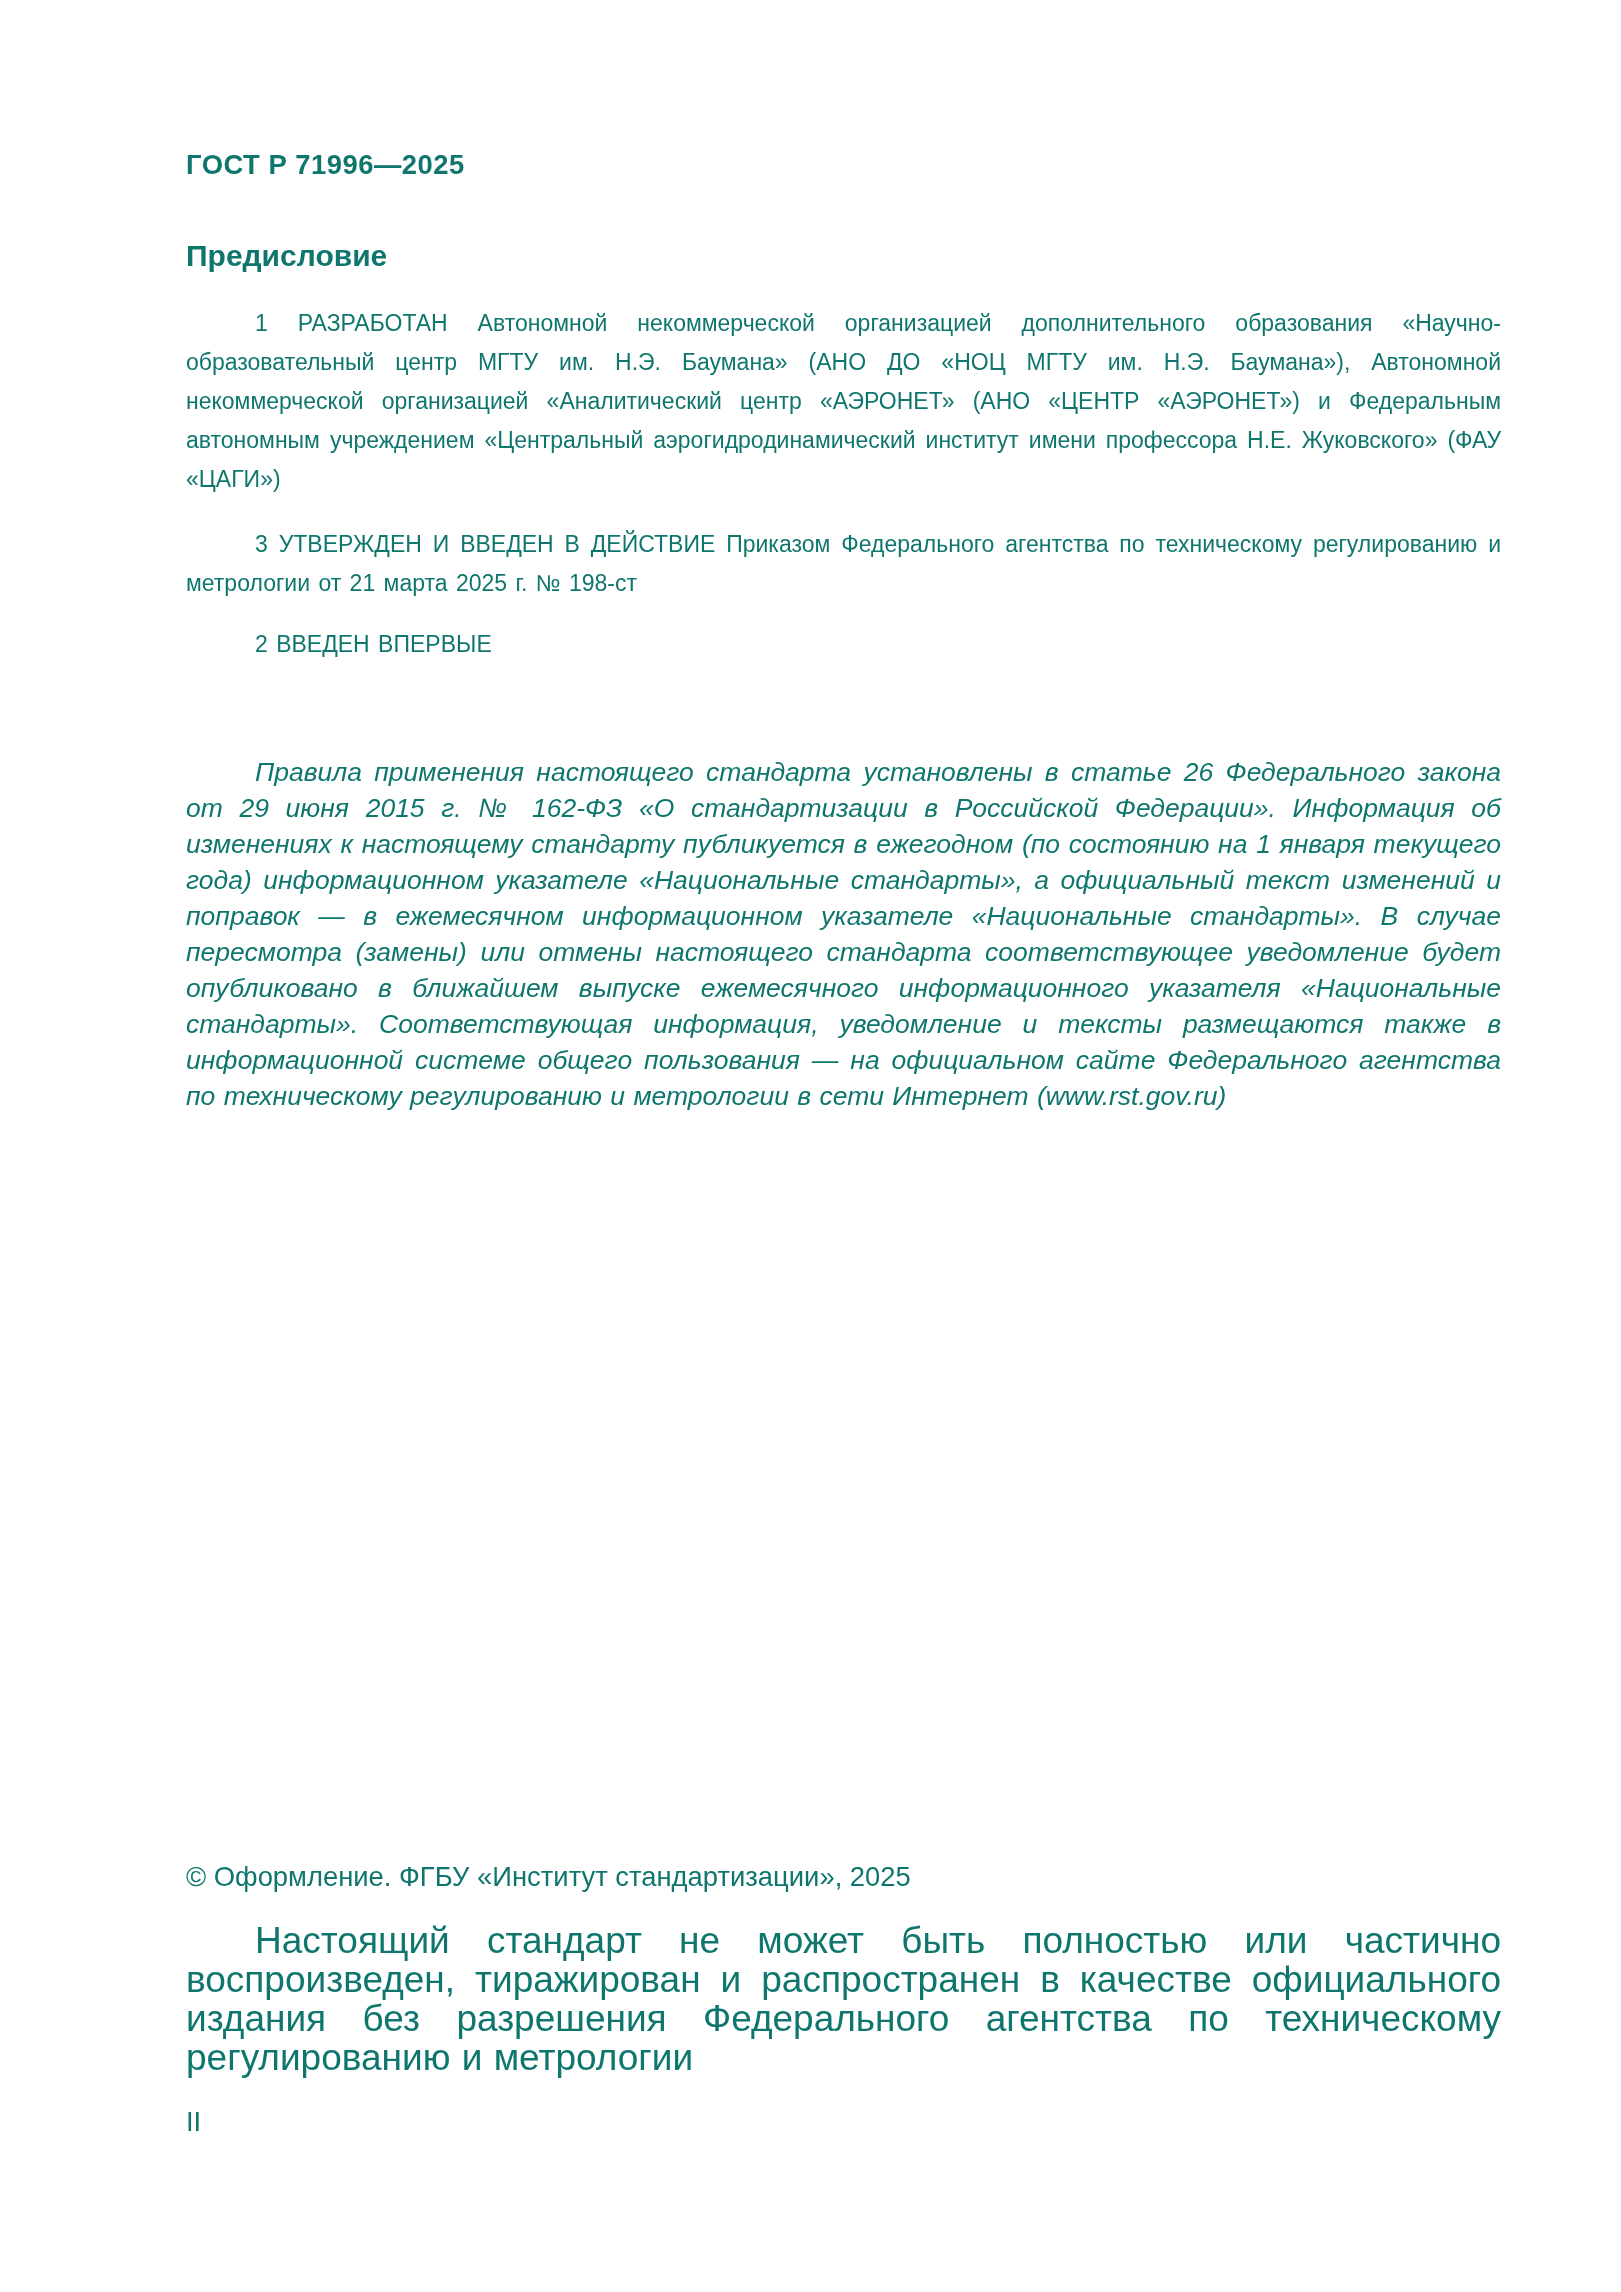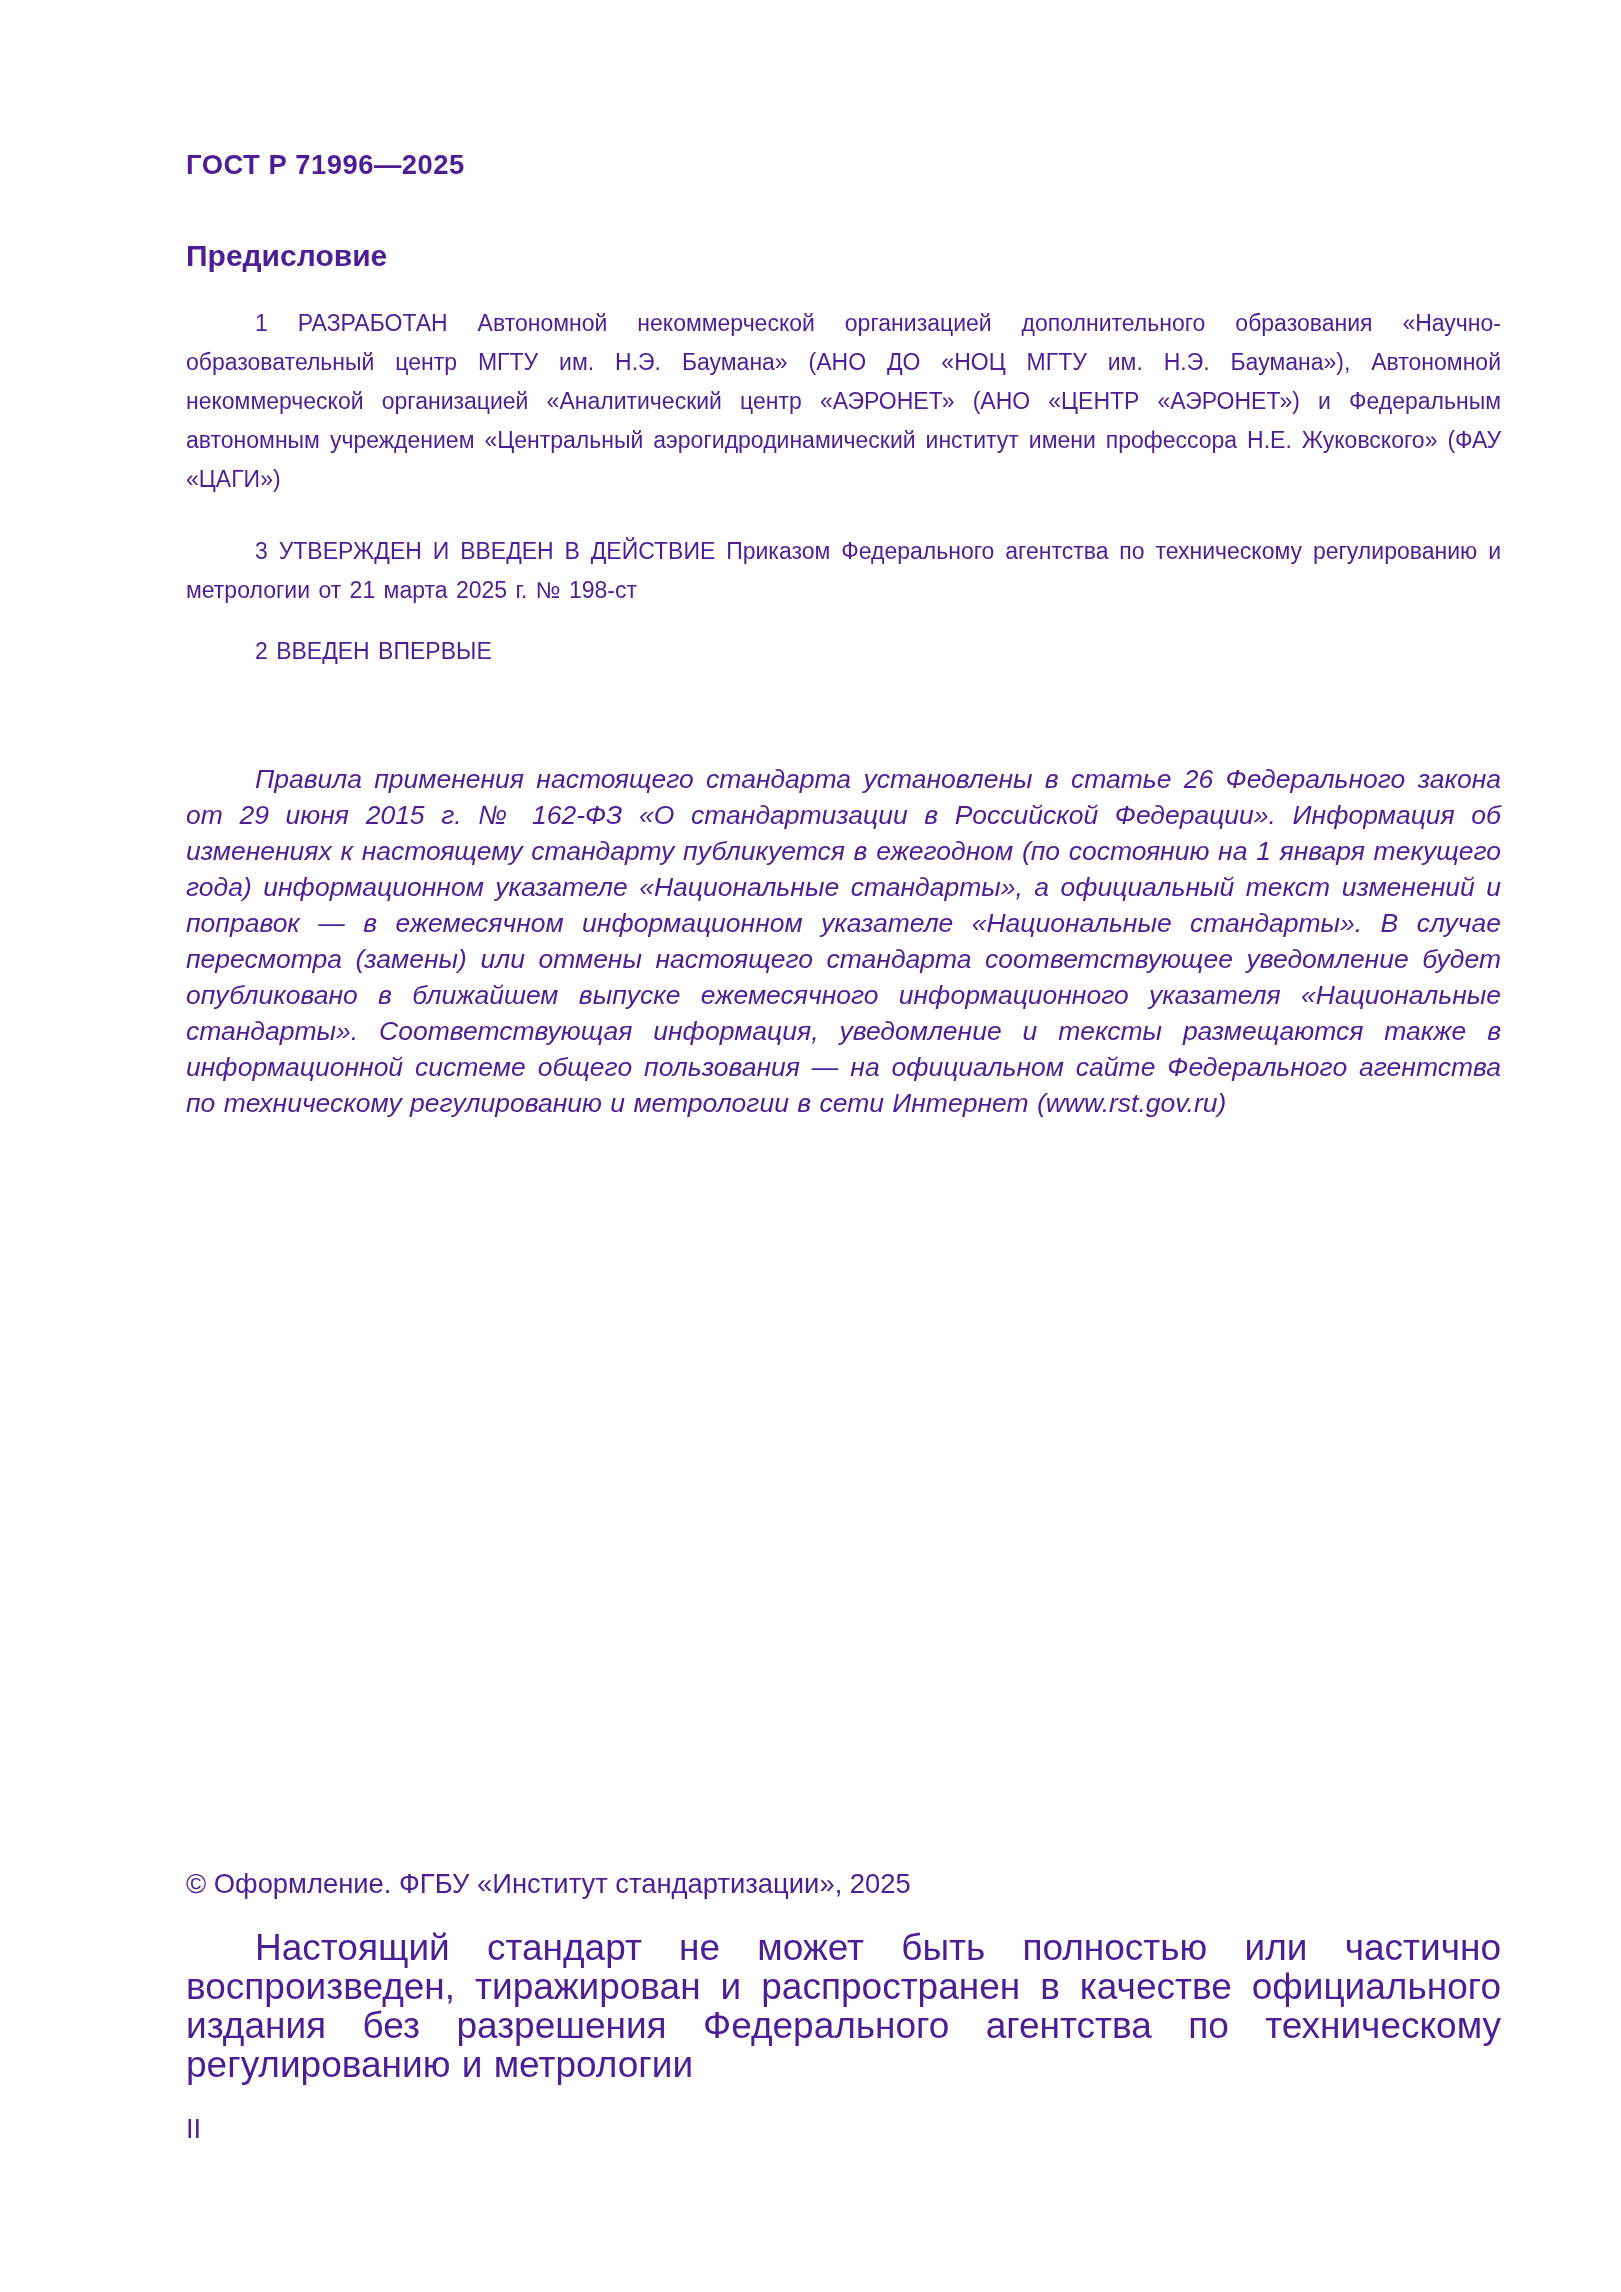--- a/index.html
+++ b/index.html
@@ -9,21 +9,21 @@
   }
   .page {
     position: relative;
     width: 1621px;
     height: 2293px;
     margin: 0 auto;
     background: #ffffff;
     box-sizing: border-box;
     padding: 149px 120px 0 186px;
     font-family: "Liberation Sans", sans-serif;
-    color: #4c1d95;
+    color: #0f766e;
     overflow: hidden;
   }
   .doc-code {
     font-size: 27.4px;
     font-weight: bold;
     letter-spacing: 0.5px;
   }
   .title {
     margin: 58px 0 0 0;
     text-align: left;
@@ -33,21 +33,21 @@
   .body-par {
     margin: 0;
     font-size: 23px;
     line-height: 39px;
     text-align: justify;
     text-indent: 69px;
     word-spacing: 2px;
   }
   .par-1 { margin-top: 31px; }
   .par-2 { margin-top: 19.6px; }
-  .par-3 { margin-top: 33px; }
+  .par-3 { margin-top: 26px; }
   .par-4 { margin-top: 21.6px; }
   .legal {
     margin: 90px 0 0 0;
     font-size: 26.5px;
     line-height: 36px;
     font-style: italic;
     text-align: justify;
     text-indent: 69px;
     word-spacing: 1px;
   }

